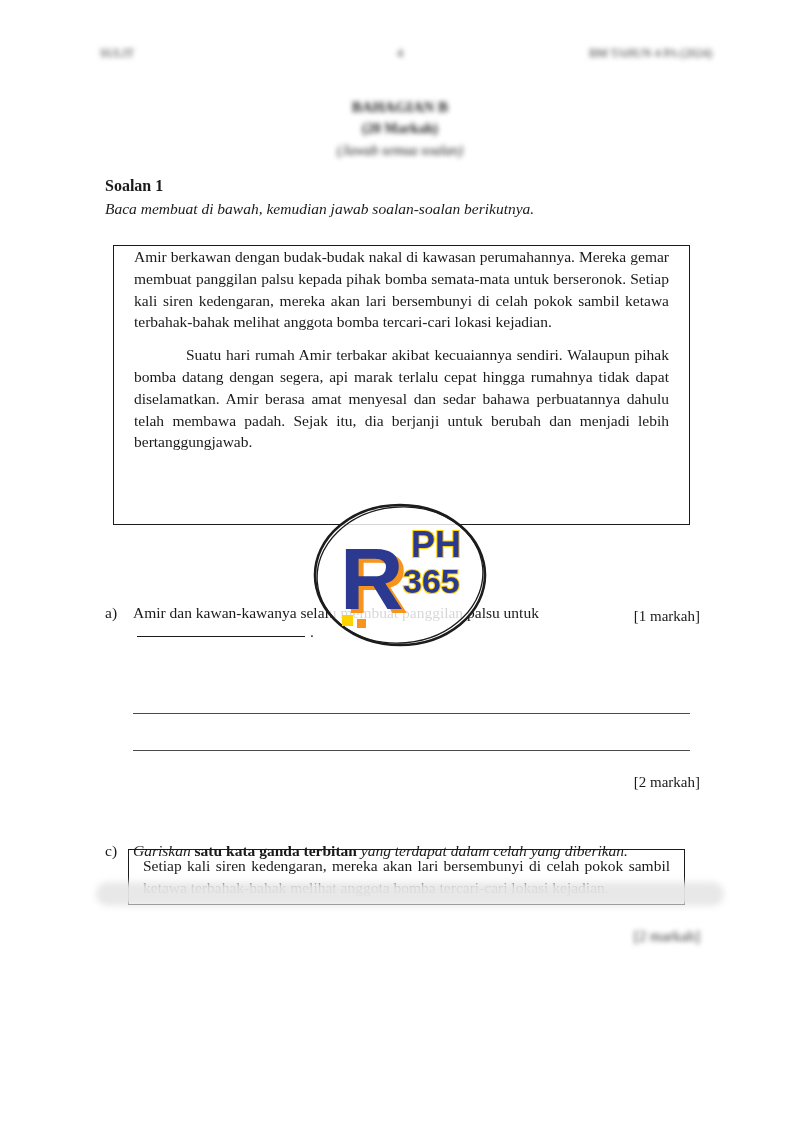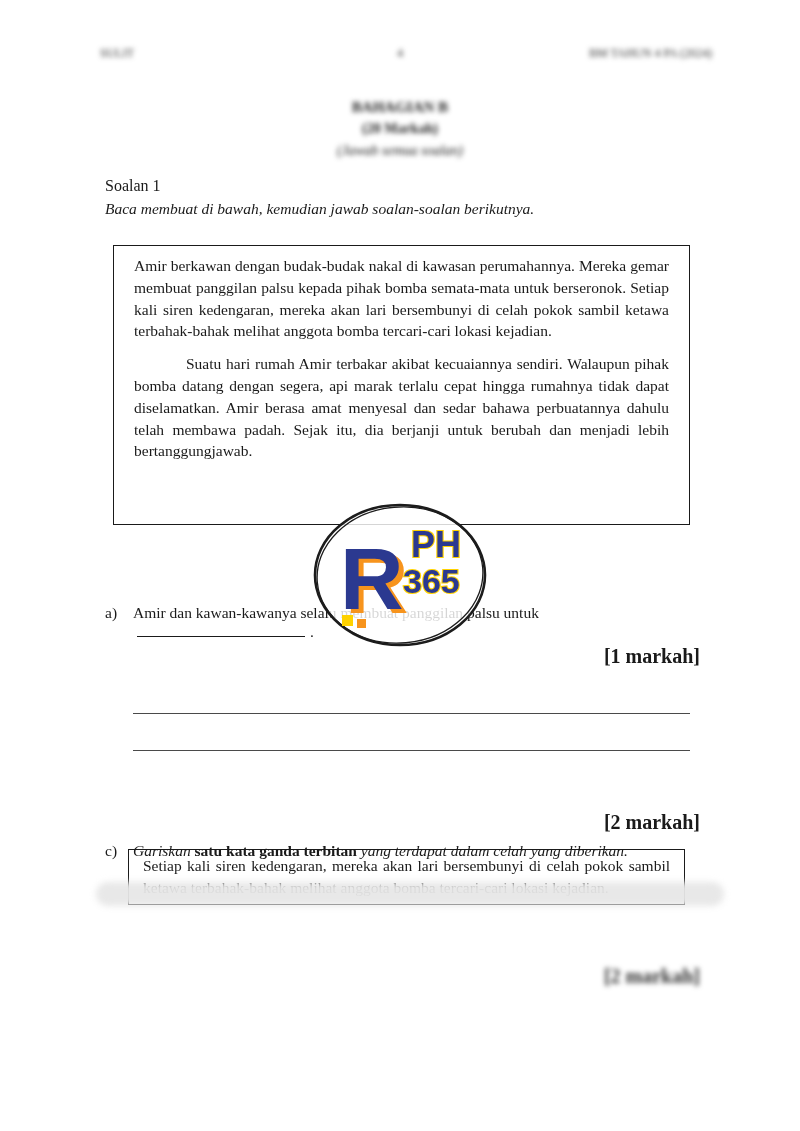--- a/index.html
+++ b/index.html
@@ -14,42 +14,42 @@
   
   .hdr{position:absolute;top:46px;font-size:12px;color:#333;filter:blur(2.6px);white-space:nowrap;}
   .hdr-left{left:100px;}
   .hdr-center{left:0;right:0;text-align:center;}
   .hdr-right{right:88px;}
   .section-title{position:absolute;left:0;right:0;text-align:center;filter:blur(2.8px);color:#222;}
   .st-1{top:99px;font-weight:bold;font-size:15px;}
   .st-2{top:121px;font-weight:bold;font-size:14px;}
   .st-3{top:143px;font-style:italic;font-size:14px;}
   
-  .soalan-heading{position:absolute;left:105px;top:177px;font-weight:normal;font-size:16px;}
+  .soalan-heading{position:absolute;left:105px;top:177px;font-weight:bold;font-size:16px;}
   .instruction{position:absolute;left:105px;top:200px;font-style:italic;font-size:15.5px;}
   
   .passage-box{
     position:absolute;left:113px;top:245px;width:577px;height:280px;
     border:1.5px solid #1a1a1a;box-sizing:border-box;
-    padding:9px 20px 0 20px;
+    padding:0 20px 0 20px;
     font-size:15.5px;line-height:21.8px;text-align:justify;
   }
   .passage-box p{margin:0;}
   .passage-box p.p2{margin-top:11px;text-indent:52px;}
   
   .watermark{position:absolute;left:311px;top:501px;width:178px;height:148px;z-index:5;}
   
   .q-row{position:absolute;left:105px;width:596px;font-size:15.5px;margin-top:32px;}
   .q-label{display:inline-block;width:28px;vertical-align:top;}
   .q-text{display:inline-block;width:562px;vertical-align:top;}
   .row-a{top:572px;}
   .row-b{top:658px;}
   .row-c{top:810px;}
   .blank{display:inline-block;width:168px;height:14px;border-bottom:1.2px solid #1a1a1a;margin:0 5px 0 4px;}
-  .marks{position:absolute;right:100px;font-weight:bold;font-size:20px;margin-top:37px;}
+  .marks{position:absolute;right:100px;font-weight:normal;font-size:15px;}
   .marks-a{top:608px;}
   .marks-b{top:774px;}
   .marks-c-blur{top:928px;filter:blur(2.6px);color:#333;}
   .answer-line{position:absolute;left:133px;width:557px;border-top:1.6px solid #4a4a4a;height:0;}
   .line-1{top:713px;}
   .line-2{top:750px;}
   .c-bold{font-weight:bold;font-style:normal;}
   .c-italic{font-style:italic;text-align:center;}
   
   .c-box{

